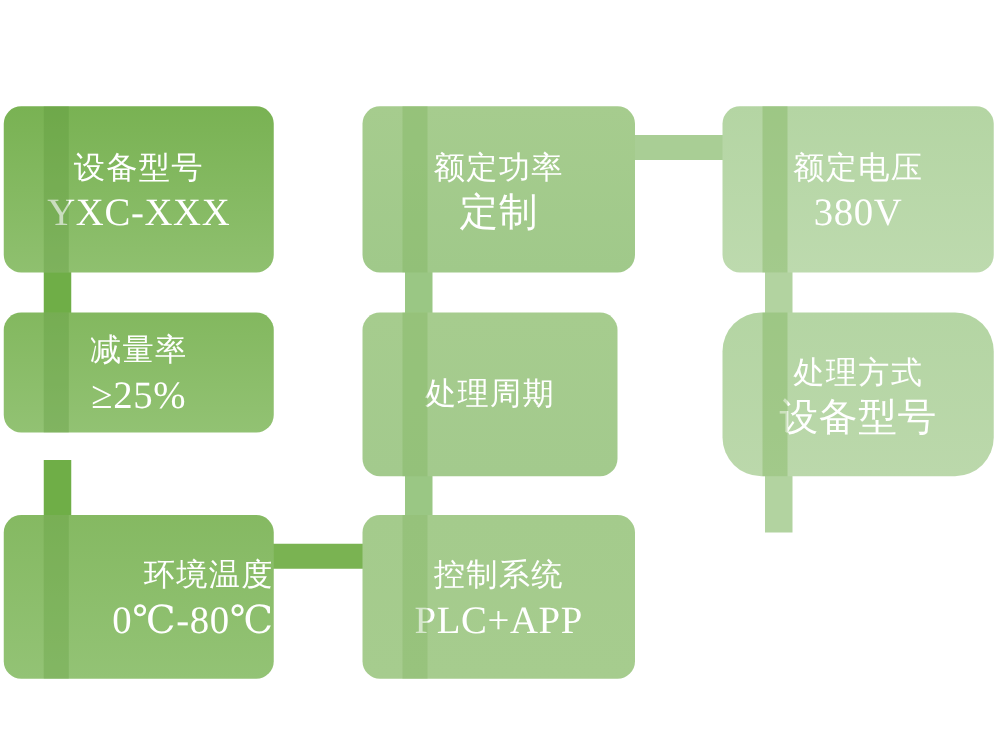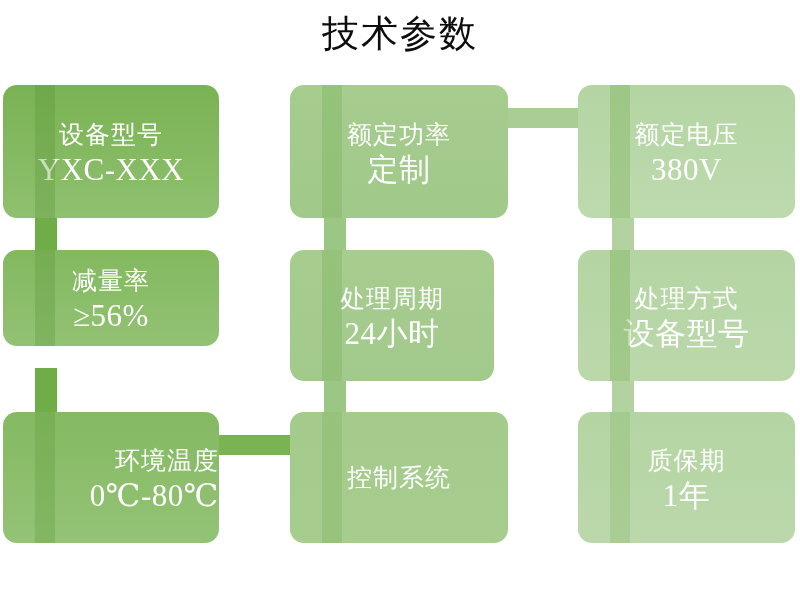--- a/index.html
+++ b/index.html
@@ -72,21 +72,20 @@
 
   <div class="conn" style="left:35px;top:205px;width:22px;height:58px;background:#6FAE47;"></div>
   <div class="conn" style="left:35px;top:368px;width:22px;height:58px;background:#6FAE47;"></div>
 
   <div class="conn" style="left:324px;top:205px;width:22px;height:58px;background:#9AC784;"></div>
   <div class="conn" style="left:324px;top:368px;width:22px;height:58px;background:#9AC784;"></div>
 
   <div class="conn" style="left:612px;top:205px;width:22px;height:58px;background:#B2D3A0;"></div>
   <div class="conn" style="left:612px;top:368px;width:22px;height:58px;background:#B2D3A0;"></div>
 
-  <div class="title">技术参数</div>
 
   <div class="card" style="left:3px;top:85px;width:216px;height:133px;background:linear-gradient(180deg,#79B253 0%,#8FC06F 100%);">
     <div class="tab" style="left:32px;background:rgba(90,150,55,0.32);"></div>
     <div class="t1">设备型号</div>
     <div class="t2">YXC-XXX</div>
   </div>
 
   <div class="card" style="left:290px;top:85px;width:218px;height:133px;background:linear-gradient(180deg,#A6CC8E 0%,#A0C98A 100%);">
     <div class="tab" style="left:32px;background:rgba(120,175,85,0.34);"></div>
     <div class="t1">额定功率</div>
@@ -95,45 +94,40 @@
 
   <div class="card" style="left:578px;top:85px;width:217px;height:133px;background:linear-gradient(180deg,#B4D5A3 0%,#BDDAAE 100%);">
     <div class="tab" style="left:32px;background:rgba(120,175,85,0.38);"></div>
     <div class="t1">额定电压</div>
     <div class="t2">380V</div>
   </div>
 
   <div class="card" style="left:3px;top:250px;width:216px;height:96px;background:linear-gradient(180deg,#83B85F 0%,#92C273 100%);font-family:Liberation Serif, serif;">
     <div class="tab" style="left:32px;background:rgba(90,150,55,0.30);"></div>
     <div class="t1">减量率</div>
-    <div class="t2">≥56%</div>
+    <div class="t2">≥25%</div>
   </div>
 
   <div class="card" style="left:290px;top:250px;width:204px;height:131px;background:linear-gradient(180deg,#A6CC8E 0%,#A3CA8D 100%);text-align:center;">
     <div class="tab" style="left:32px;background:rgba(120,175,85,0.34);"></div>
     <div class="t1">处理周期</div>
-    <div class="t2">24小时</div>
   </div>
 
-  <div class="card" style="left:578px;top:250px;width:217px;height:131px;background:linear-gradient(180deg,#B4D5A3 0%,#BBD8AB 100%);">
+  <div class="card" style="left:578px;top:250px;width:217px;height:131px;background:linear-gradient(180deg,#B4D5A3 0%,#BBD8AB 100%);border-radius:31px;">
     <div class="tab" style="left:32px;background:rgba(120,175,85,0.38);"></div>
     <div class="t1">处理方式</div>
     <div class="t2">设备型号</div>
   </div>
 
   <div class="card" style="left:3px;top:412px;width:216px;height:131px;background:linear-gradient(180deg,#85B962 0%,#93C375 100%);align-items:flex-end;">
     <div class="tab" style="left:32px;background:rgba(90,150,55,0.28);"></div>
     <div class="t1">环境温度</div>
     <div class="t2">0℃-80℃</div>
   </div>
 
   <div class="card" style="left:290px;top:412px;width:218px;height:131px;background:linear-gradient(180deg,#A4CB8C 0%,#A6CC8E 100%);">
     <div class="tab" style="left:32px;background:rgba(120,175,85,0.30);"></div>
     <div class="t1">控制系统</div>
+    <div class="t2">PLC+APP</div>
   </div>
 
-  <div class="card" style="left:578px;top:412px;width:217px;height:131px;background:linear-gradient(180deg,#B4D5A3 0%,#BBD8AB 100%);">
-    <div class="tab" style="left:32px;background:rgba(120,175,85,0.26);"></div>
-    <div class="t1">质保期</div>
-    <div class="t2">1年</div>
-  </div>
 
 </div>
 
 </body></html>

